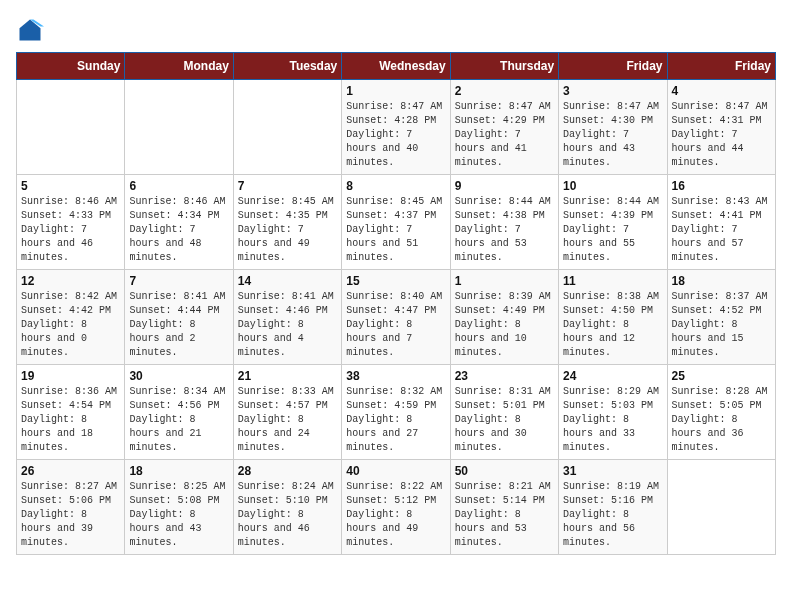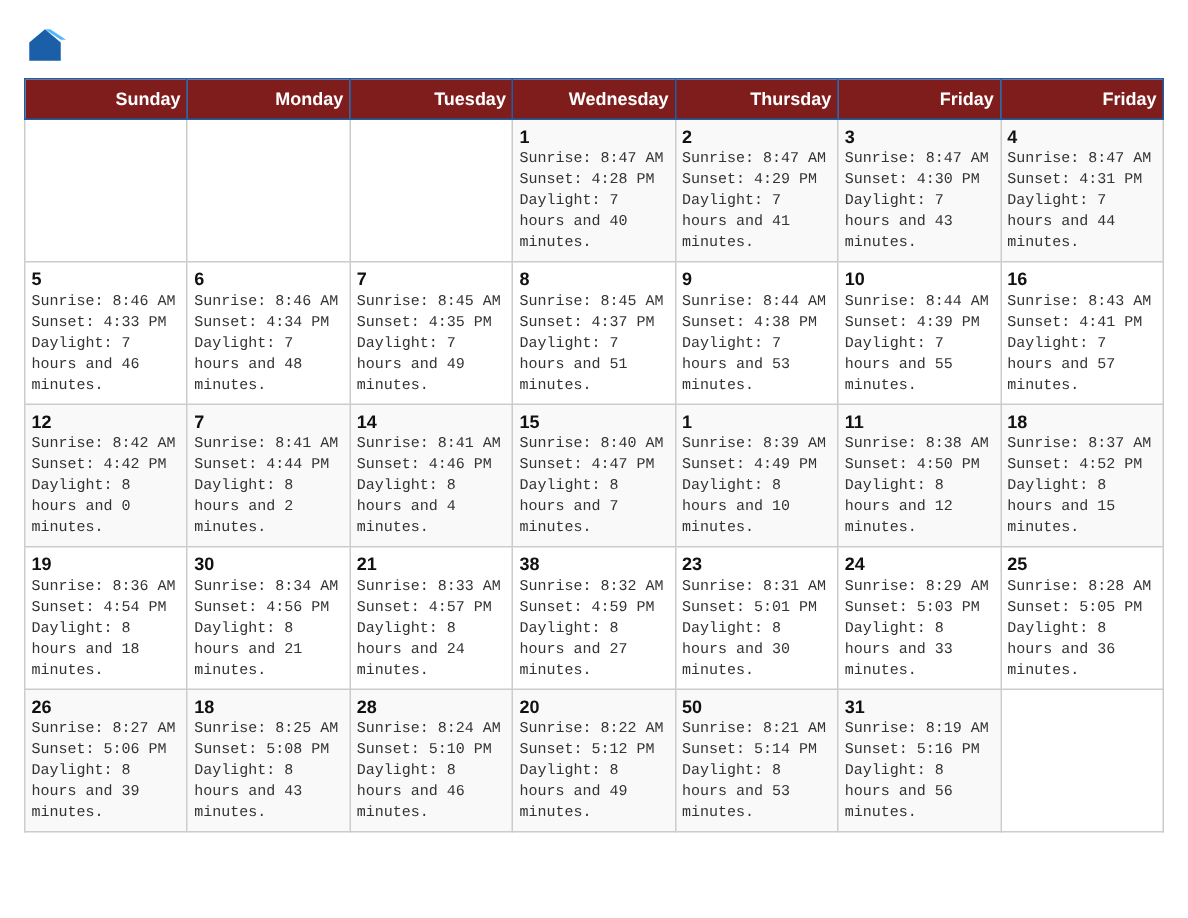--- a/index.html
+++ b/index.html
@@ -234,21 +234,21 @@
         </td>
         <td>
           <div class="day-number">18</div>
           <div class="day-info">Sunrise: 8:25 AM<br>Sunset: 5:08 PM<br>Daylight: 8 hours and 43 minutes.</div>
         </td>
         <td>
           <div class="day-number">28</div>
           <div class="day-info">Sunrise: 8:24 AM<br>Sunset: 5:10 PM<br>Daylight: 8 hours and 46 minutes.</div>
         </td>
         <td>
-          <div class="day-number">20</div>
+          <div class="day-number">40</div>
           <div class="day-info">Sunrise: 8:22 AM<br>Sunset: 5:12 PM<br>Daylight: 8 hours and 49 minutes.</div>
         </td>
         <td>
           <div class="day-number">50</div>
           <div class="day-info">Sunrise: 8:21 AM<br>Sunset: 5:14 PM<br>Daylight: 8 hours and 53 minutes.</div>
         </td>
         <td>
           <div class="day-number">31</div>
           <div class="day-info">Sunrise: 8:19 AM<br>Sunset: 5:16 PM<br>Daylight: 8 hours and 56 minutes.</div>
         </td>

